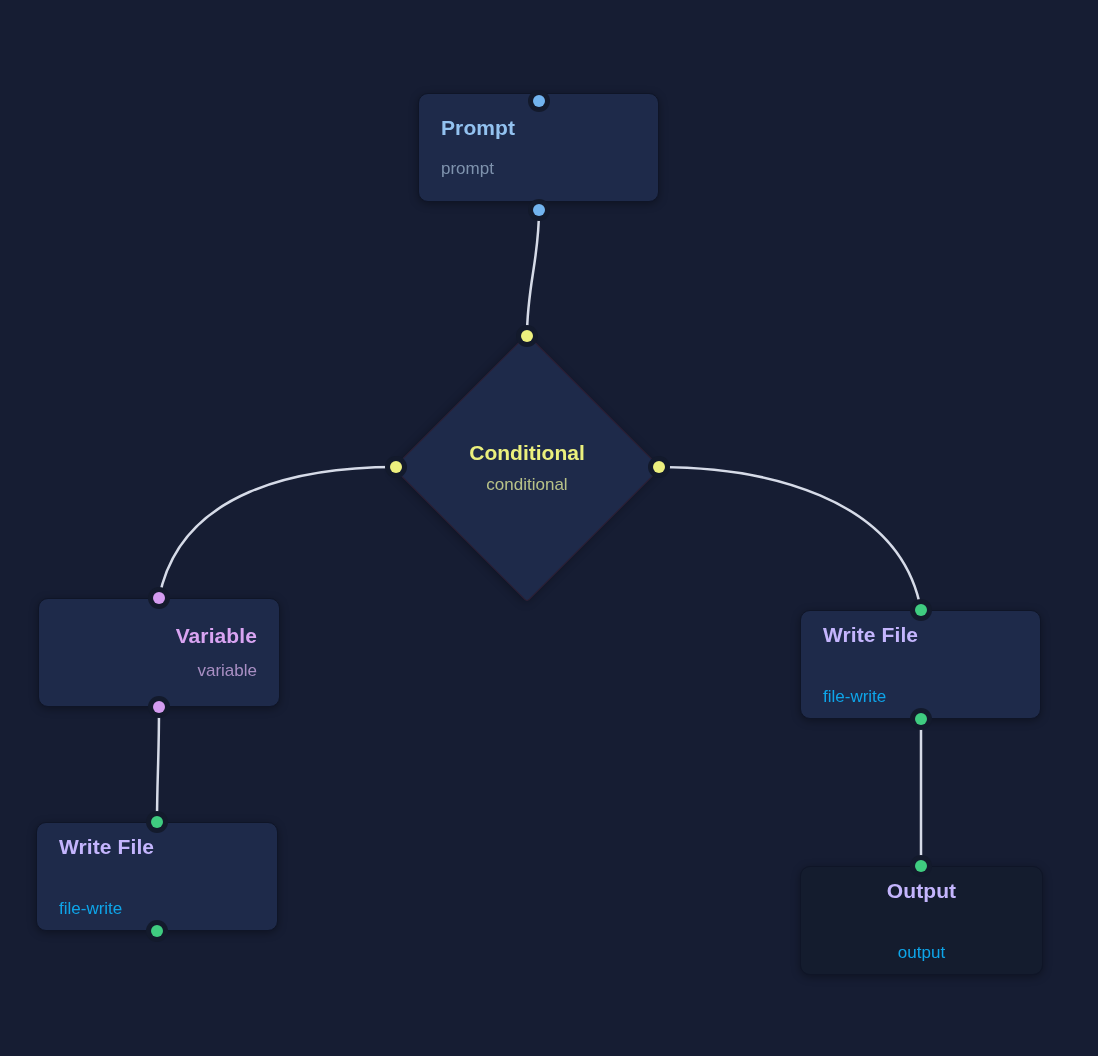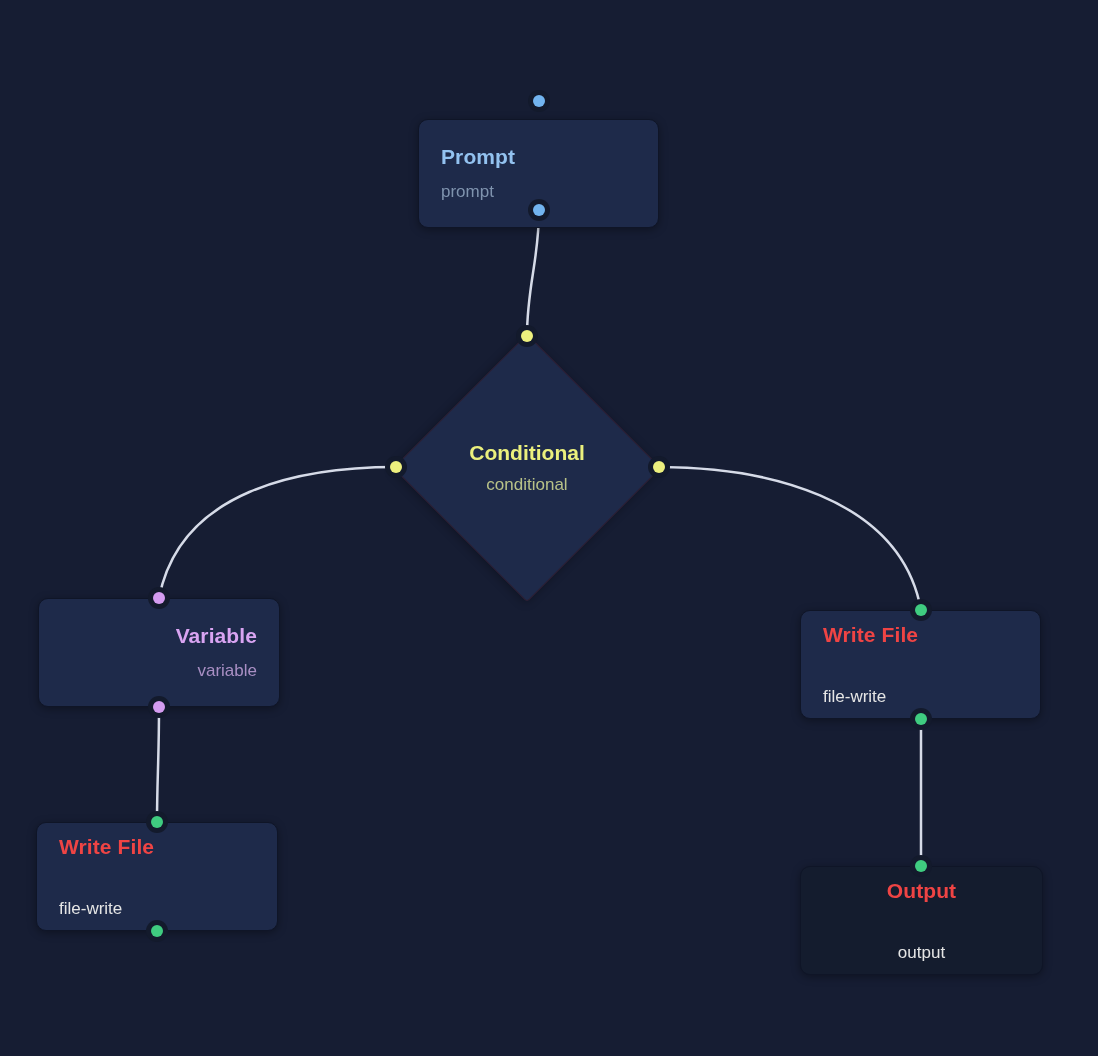--- a/index.html
+++ b/index.html
@@ -58,22 +58,22 @@
     font-weight: normal;
     margin-top: 14px;
     line-height: 1.1;
   }
 
   
   .c-blue   .title { color: #93c2f0; }
   .c-blue   .subtitle { color: #7f93ae; }
   .c-purple .title { color: #d9a4f2; }
   .c-purple .subtitle { color: #a98fc4; }
-  .c-green  .title { color: #ef4444; }
-  .c-green  .subtitle { color: #e5e5e5; margin-top: 41px; }
+  .c-green  .title { color: #c4b5fd; }
+  .c-green  .subtitle { color: #0ea5e9; margin-top: 41px; }
 
   
   .port {
     position: absolute;
     width: 12px; height: 12px;
     border-radius: 50%;
     box-shadow: 0 0 0 5px #131a2c;
   }
   .port.blue   { background: #72b4ef; }
   .port.purple { background: #d49cf0; }
@@ -115,21 +115,21 @@
   <svg class="edges" viewBox="0 0 1098 1056" preserveAspectRatio="none">
     <g id="edge-group" fill="none" stroke="#d6dbe8" stroke-width="2.5" stroke-linecap="round">
         <path d="M539,210 C539,260 527,286 527,336"></path>
         <path d="M396,467 C300,467 180,490 159,598"></path>
         <path d="M659,467 C760,467 900,495 921,610"></path>
         <path d="M159,707 C159,760 157,780 157,822"></path>
         <path d="M921,719 C921,780 921,810 921,866"></path>
       </g>
   </svg>
 
-  <div class="node c-blue" style="left:418px; top:119px; width:241px; height:109px;">
+  <div class="node c-blue" style="left:418px; top:93px; width:241px; height:109px;justify-content:space-between;">
     <div class="title">Prompt</div>
     <div class="subtitle">prompt</div>
   </div>
 
   <div class="diamond-wrap" style="left:432px; top:373px; width:190px; height:190px;text-align:right;">
     <div class="diamond-shape"></div>
     <div class="diamond-label">
       <div class="title">Conditional</div>
       <div class="subtitle">conditional</div>
     </div>

